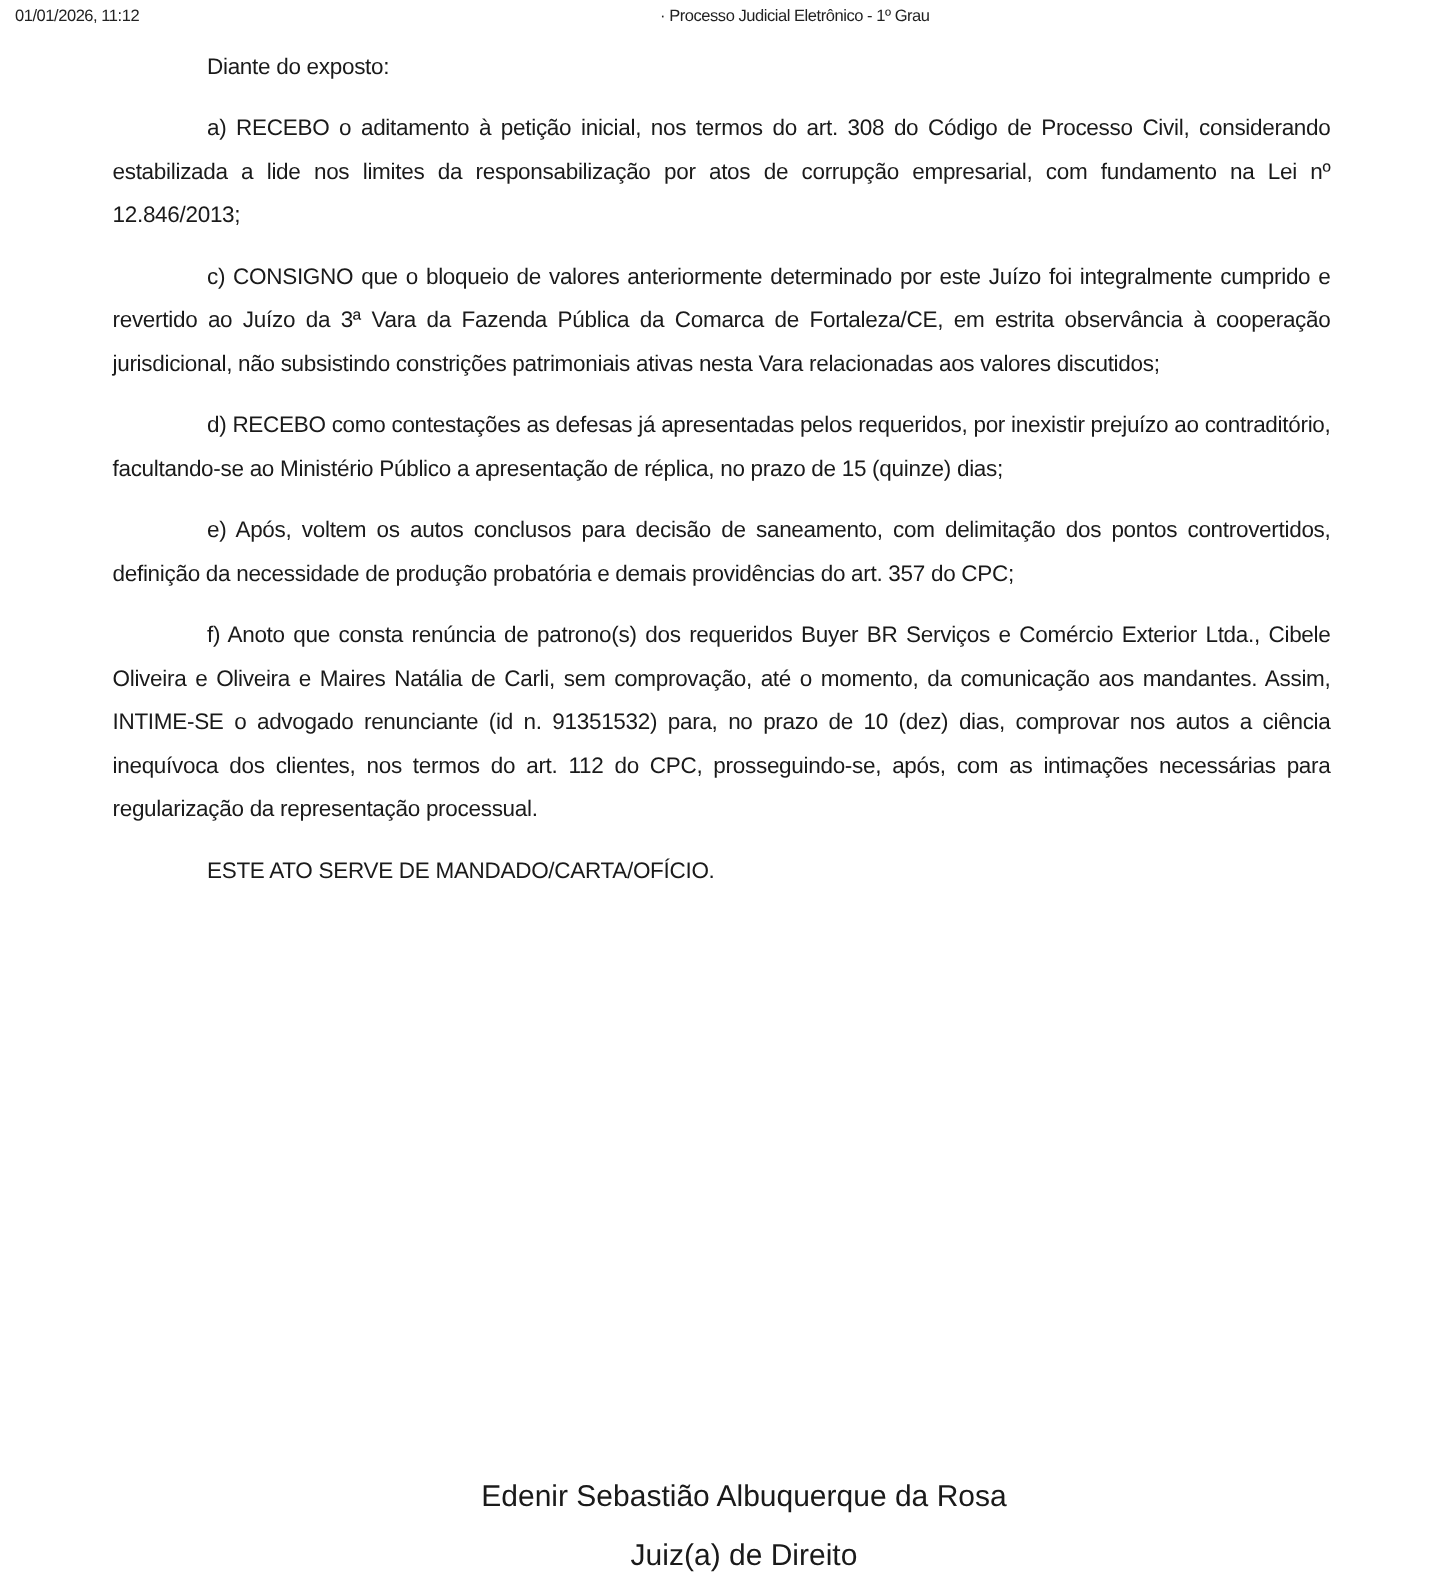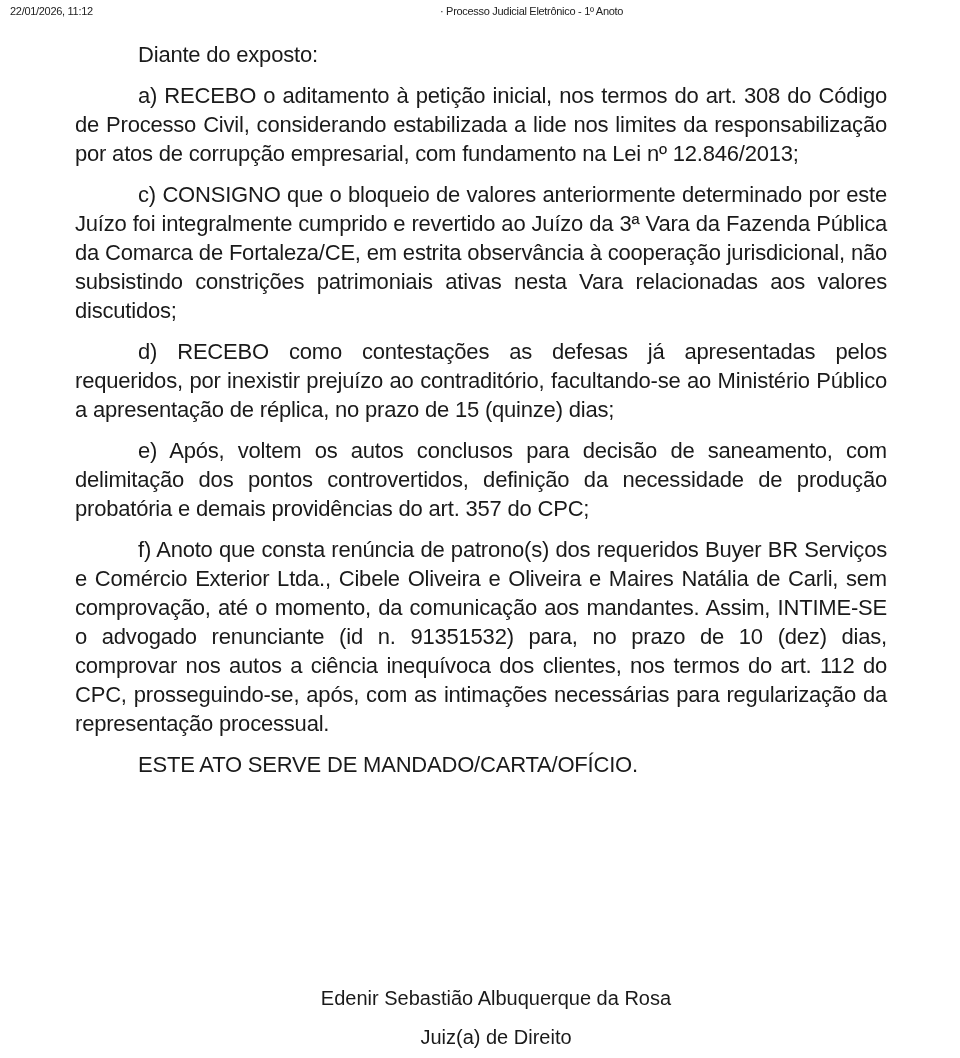--- a/index.html
+++ b/index.html
@@ -9,22 +9,22 @@
     }
     .header-left {
       position: absolute; left: 10px; top: 5px;
       font-size: 11px; color: #222; letter-spacing: -0.3px;
     }
     .header-center {
       position: absolute; left: 440px; top: 5px;
       font-size: 11px; color: #222; letter-spacing: -0.3px;
     }
     .doc {
-      position: absolute; left: 75px; top: 40px; width: 812px;
-      font-size: 22px; line-height: 29px; letter-spacing: -0.2px;
+      position: absolute; left: 75px; top: 30px; width: 812px;
+      font-size: 15px; line-height: 29px; letter-spacing: -0.2px;
     }
     .p {
       margin: 0 0 12px 0; text-align: justify; text-indent: 63px;
     }
     .p.first { margin-bottom: 12px; }
     .p.plain { text-indent: 63px; text-align: left; }
     .p b { font-weight: normal; }
     .closing { margin-bottom: 10px; }
     .place-date {
       text-align: right; margin-top: 10px; padding-right: 5px;
@@ -32,22 +32,22 @@
     .signature {
       position: absolute; left: 16px; width: 960px; text-align: center;
       font-size: 20px; line-height: 29px;
     }
     .sig-name { top: 984px; }
     .sig-role { top: 1023px; }
   </style>
 </head>
 <body>
 
-<div class="header-left">22/01/2026, 11:12</div>
-<div class="header-center">· Processo Judicial Eletrônico - 1º Anoto</div>
+<div class="header-left">01/01/2026, 11:12</div>
+<div class="header-center">· Processo Judicial Eletrônico - 1º Grau</div>
 
 <div class="doc">
   <p class="p first">Diante do exposto:</p>
 
   <p class="p"><span>a) </span><b>RECEBO</b><span> o aditamento à petição inicial, nos termos do art. 308 do Código de Processo Civil, considerando estabilizada a lide nos limites da responsabilização por atos de corrupção empresarial, com fundamento na Lei nº 12.846/2013;</span></p>
 
 
   <p class="p"><span>c) </span><b>CONSIGNO</b><span> que o bloqueio de valores anteriormente determinado por este Juízo foi integralmente cumprido e revertido ao Juízo da 3ª Vara da Fazenda Pública da Comarca de Fortaleza/CE, em estrita observância à cooperação jurisdicional, não subsistindo constrições patrimoniais ativas nesta Vara relacionadas aos valores discutidos;</span></p>
 
   <p class="p"><span>d) </span><b>RECEBO</b><span> como contestações as defesas já apresentadas pelos requeridos, por inexistir prejuízo ao contraditório, facultando-se ao Ministério Público a apresentação de réplica, no prazo de 15 (quinze) dias;</span></p>

